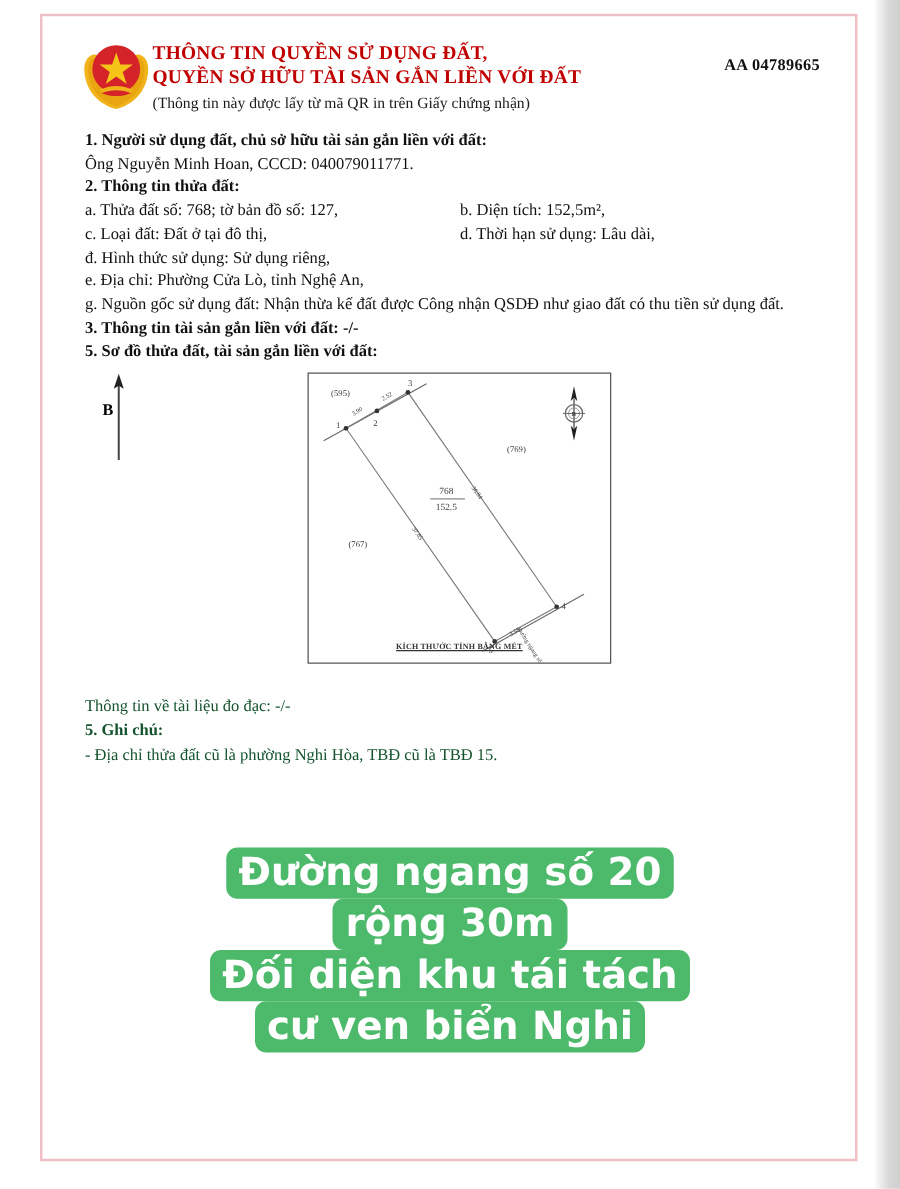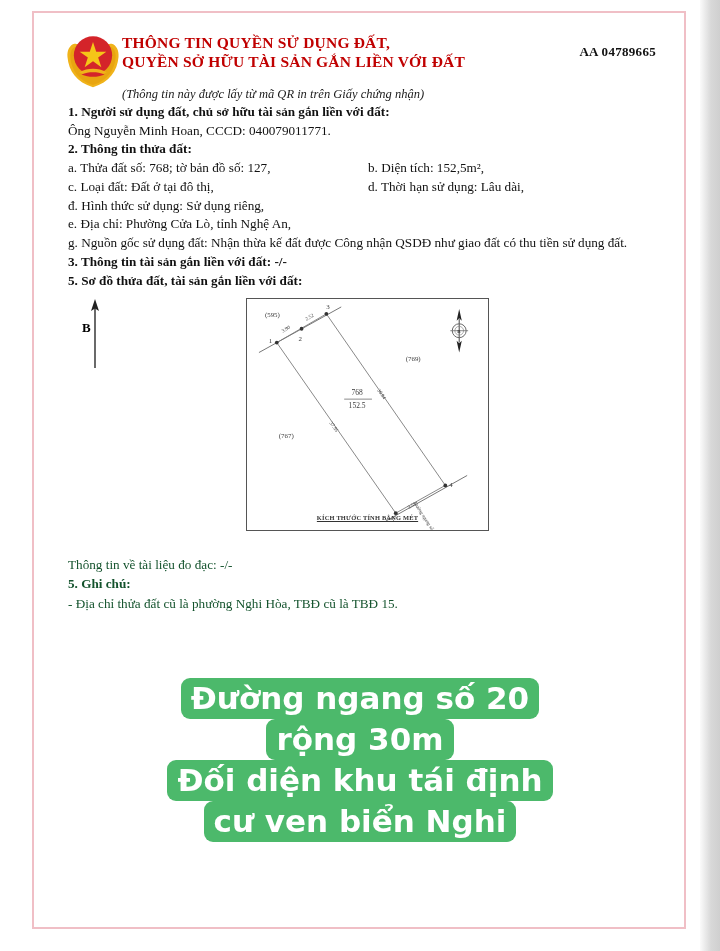--- a/index.html
+++ b/index.html
@@ -66,24 +66,23 @@
   }
   .title-line {
     color: #c00000;
     font-weight: bold;
     font-size: 15.5px;
     letter-spacing: .2px;
     line-height: 1.25;
     white-space: nowrap;
   }
   .subtitle {
-    font-style: italic;
     font-size: 12.5px;
     color: #1a1a1a;
-    margin-top: 15px;
+    margin-top: 3px;
   }
   .serial {
     position: absolute;
     right: 6px;
     top: 21px;
     font-weight: bold;
     font-size: 13px;
     color: #111;
     letter-spacing: .3px;
   }
@@ -315,17 +314,17 @@
         <div class="row b">5. Ghi chú:</div>
         <div class="row">- Địa chỉ thửa đất cũ là phường Nghi Hòa, TBĐ cũ là TBĐ 15.</div>
       </div>
 
     </div>
   </div>
 
   <div class="banner">
     <div class="banner-line"><span>Đường ngang số 20</span></div>
     <div class="banner-line"><span>rộng 30m</span></div>
-    <div class="banner-line"><span>Đối diện khu tái định</span></div>
+    <div class="banner-line"><span>Đối diện khu tái tách</span></div>
     <div class="banner-line"><span>cư ven biển Nghi</span></div>
   </div>
 
 </div>
 
 </body></html>

